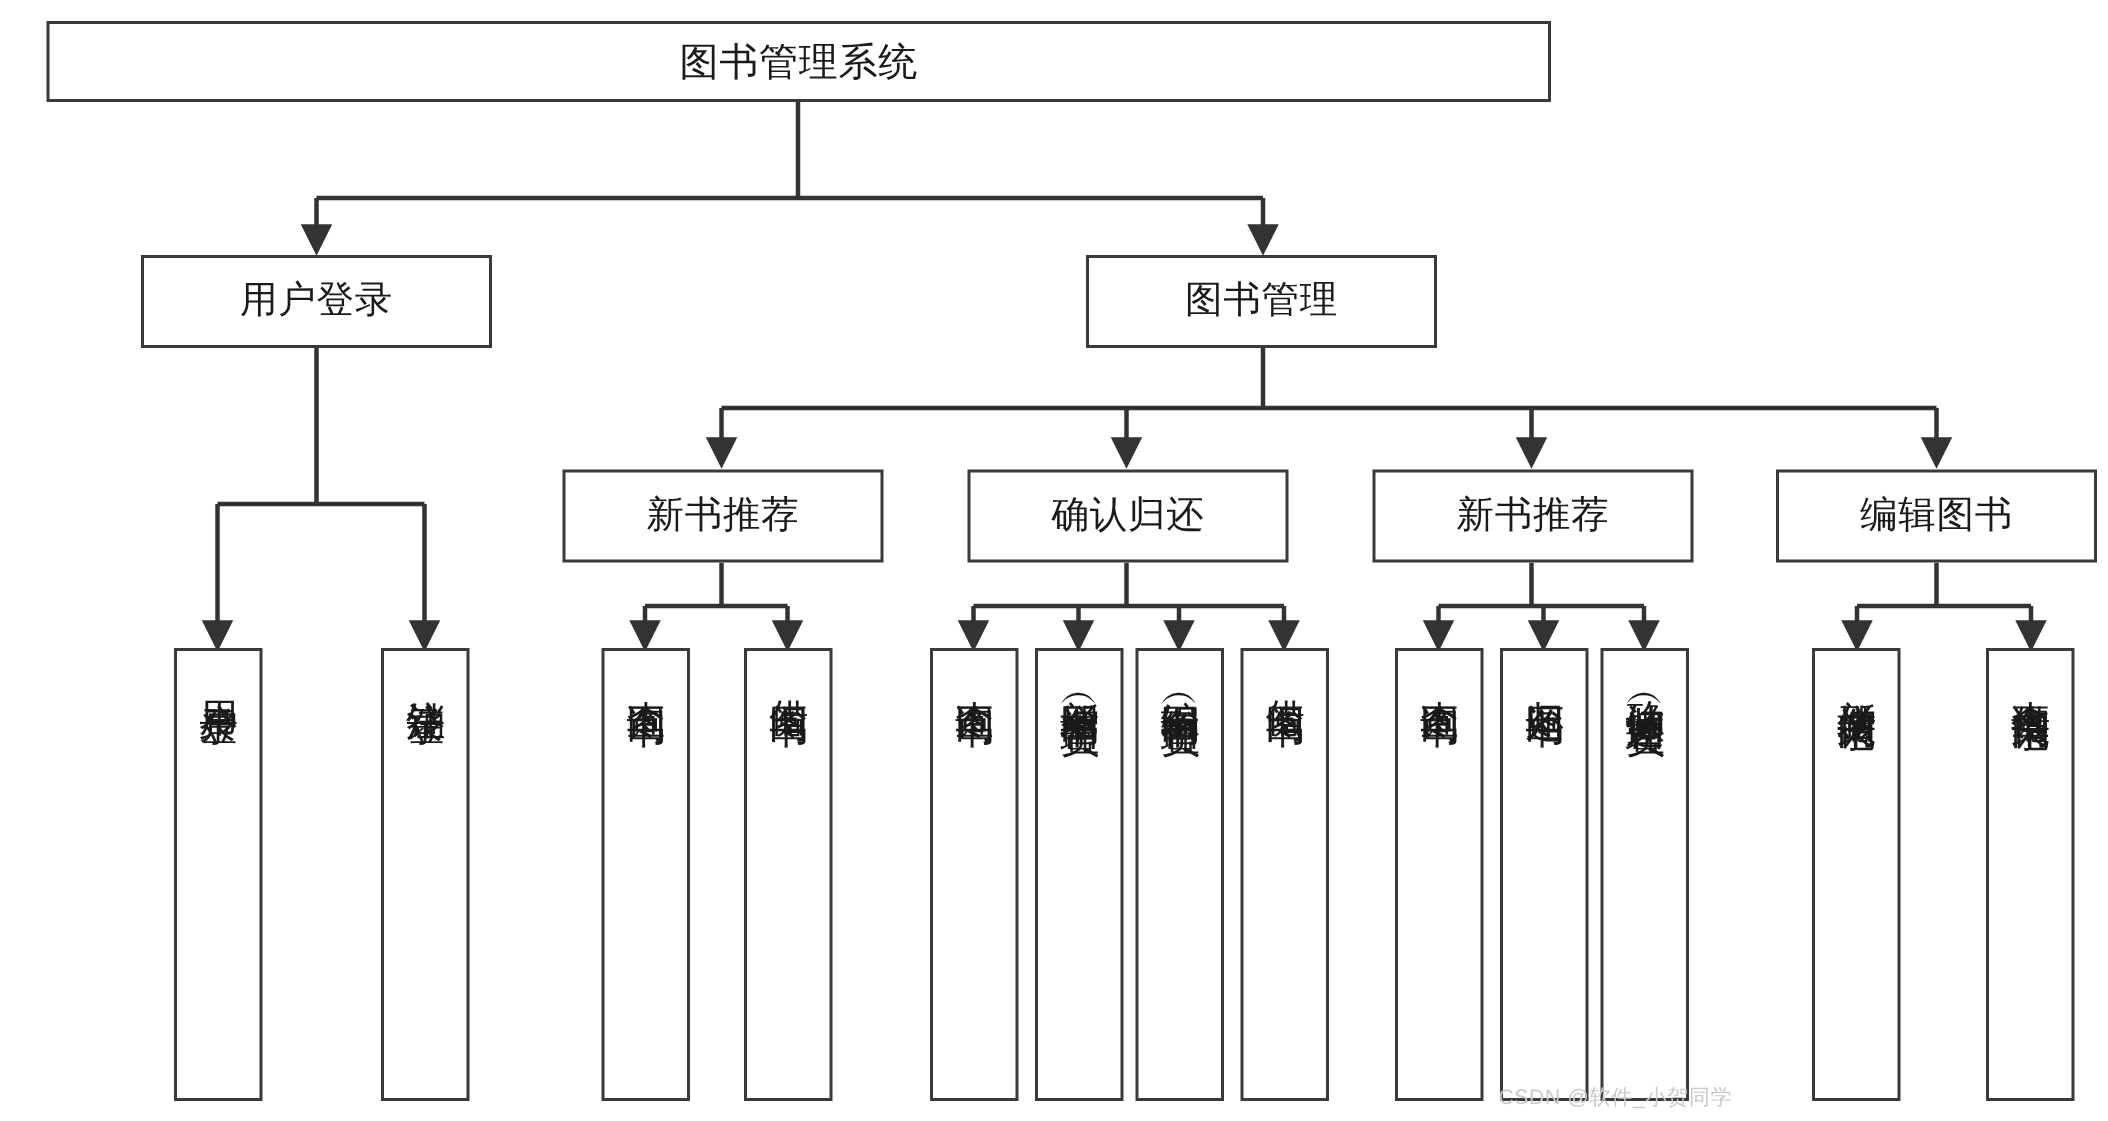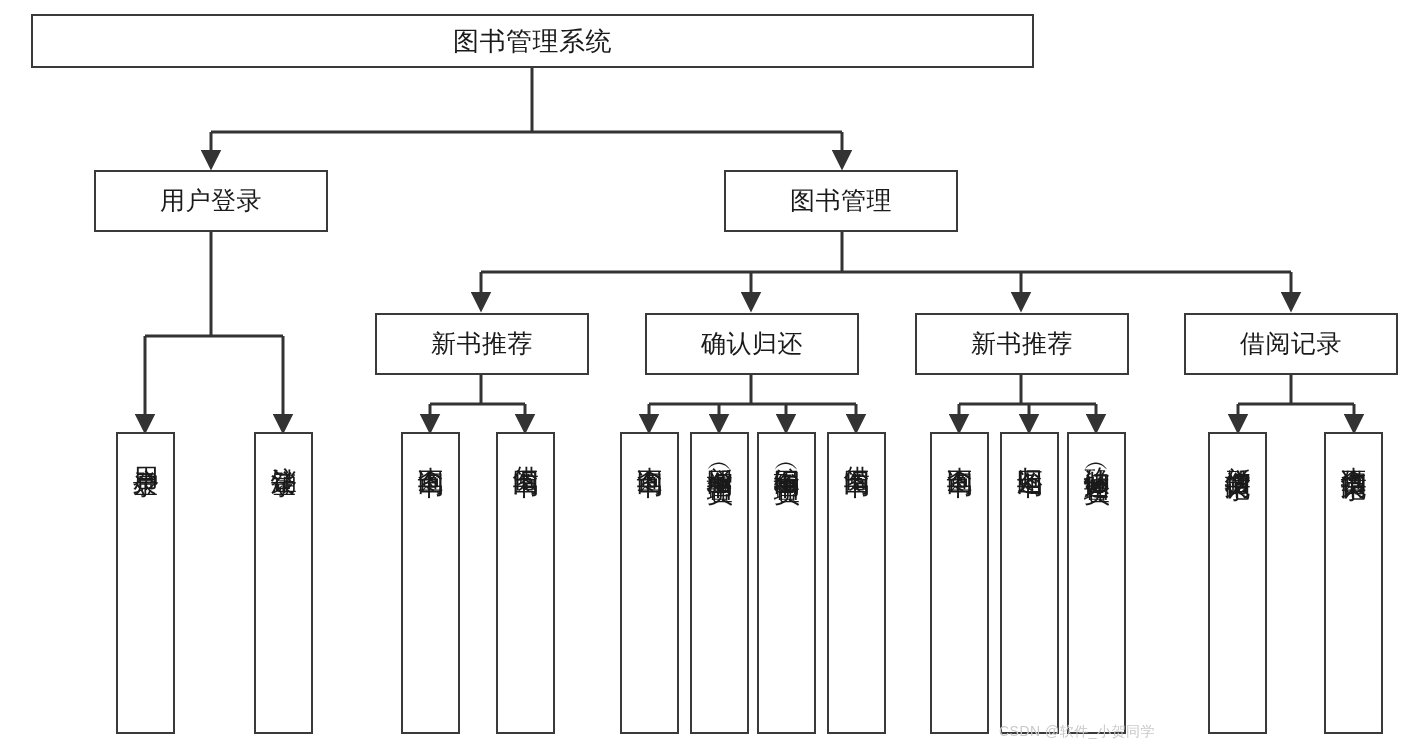--- a/index.html
+++ b/index.html
@@ -134,21 +134,21 @@
   <div class="node horiz" style="left:712px;top:170px;width:234px;height:62px;">
     <span class="label">图书管理</span>
   </div>
   <div class="node horiz" style="left:633px;top:313px;width:214px;height:62px;">
     <span class="label">确认归还</span>
   </div>
   <div class="node horiz" style="left:903px;top:313px;width:214px;height:62px;">
     <span class="label">新书推荐</span>
   </div>
   <div class="node horiz" style="left:1172px;top:313px;width:214px;height:62px;">
-    <span class="label">借阅记录</span>
+    <span class="label">编辑图书</span>
   </div>
 
   <div class="node vert" style="left:104px;top:432px;width:59px;height:302px;">
     <span class="label">用户登录</span>
   </div>
   <div class="node vert" style="left:242px;top:432px;width:59px;height:302px;">
     <span class="label">注销登录</span>
   </div>
 
   <div class="node vert" style="left:389px;top:432px;width:59px;height:302px;">

